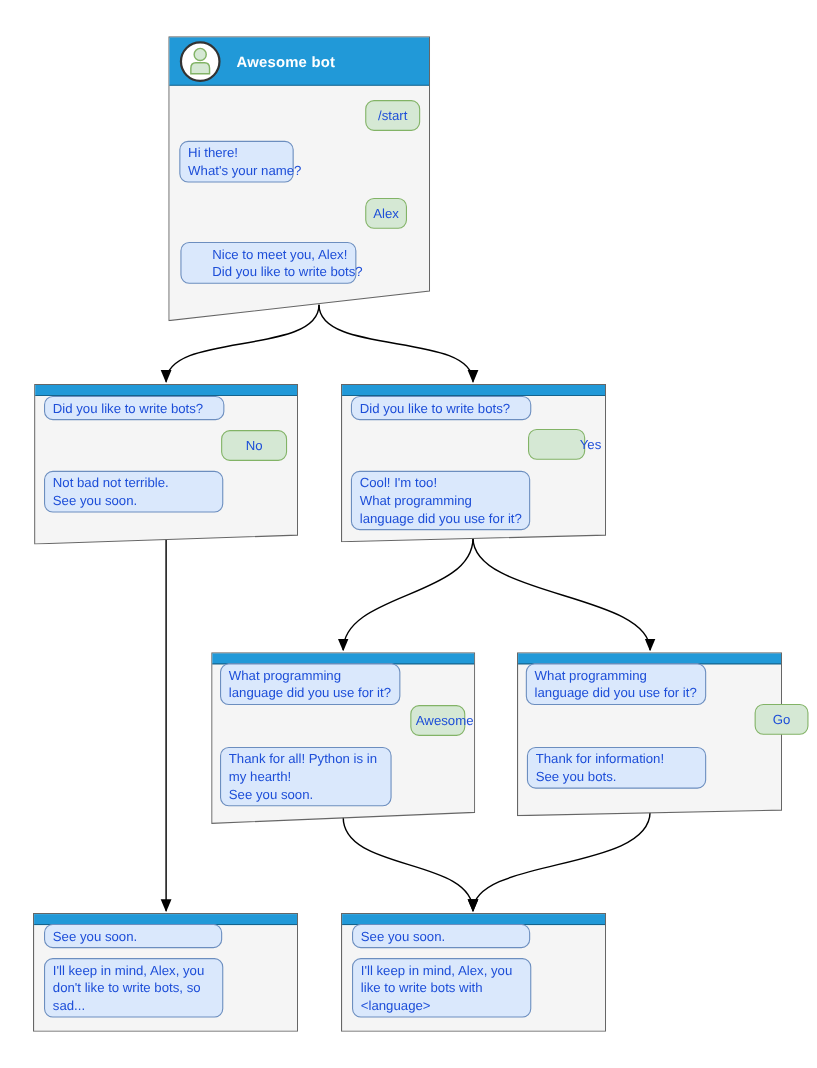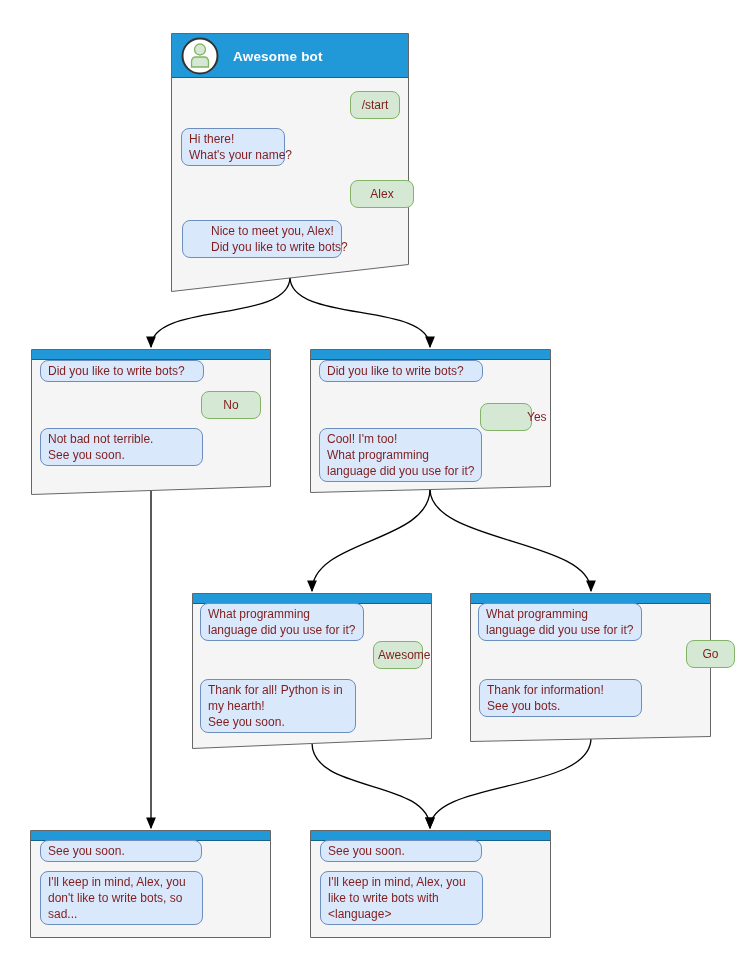--- a/index.html
+++ b/index.html
@@ -25,21 +25,21 @@
 
   .bot-title {
     position:absolute; left:61px; top:0; height:44px;
     display:flex; align-items:center;
     color:#ffffff; font-weight:bold; font-size:13.5px; letter-spacing:0.2px;
   }
   .avatar { position:absolute; left:8px; top:2px; }
 
   .bubble {
     position:absolute; box-sizing:border-box;
-    font-size:12px; line-height:16px; color:#7f1d1d;
+    font-size:12px; line-height:16px; color:#1d4ed8;
     border:1px solid; border-radius:8px;
     white-space:pre;
   }
   .bubble.bot {
     background:var(--bot_bubble_fill); border-color:var(--bot_bubble_border);
     padding:2px 7px; text-align:left;
   }
   .bubble.user {
     background:var(--user_bubble_fill); border-color:var(--user_bubble_border);
     padding:5px 4px; text-align:center;
@@ -58,36 +58,36 @@
     </defs>
     <path class="edge" d="M290,277 C290,324 151,301 151,347" marker-end="url(#arrow)"></path>
     <path class="edge" d="M290,277 C290,324 430,301 430,347" marker-end="url(#arrow)"></path>
     <path class="edge" d="M430,489 C430,543 312,539 312,591" marker-end="url(#arrow)"></path>
     <path class="edge" d="M430,489 C430,543 591,539 591,591" marker-end="url(#arrow)"></path>
     <path class="edge" d="M151,490 L151,828" marker-end="url(#arrow)"></path>
     <path class="edge" d="M312,743 C312,793 430,779 430,828" marker-end="url(#arrow)"></path>
     <path class="edge" d="M591,738 C591,793 430,779 430,828" marker-end="url(#arrow)"></path>
   </svg>
 
-  <div class="window" style="left:171px; top:33px; width:238px; height:259px;">
+  <div class="window" style="left:153px; top:33px; width:238px; height:259px;">
     <svg class="frame" width="238" height="259">
       <polygon points="0.5,0.5 237.5,0.5 237.5,231.5 0.5,258.5"></polygon>
     </svg>
     <div class="titlebar main">
       <svg class="avatar" width="54" height="40">
         <circle cx="20" cy="20" r="17.5" fill="#ffffff" stroke="#333333" stroke-width="2"></circle>
         <circle cx="20" cy="13.5" r="5.5" fill="#D5E8D4" stroke="#82B366" stroke-width="1.3"></circle>
         <path d="M11.5,31 L11.5,26 Q11.5,21 16,21 L24,21 Q28.5,21 28.5,26 L28.5,31 Z" fill="#D5E8D4" stroke="#82B366" stroke-width="1.3"></path>
       </svg>
       <span class="bot-title">Awesome bot</span>
     </div>
     <div class="bubble user" style="left:179px; top:58px; width:50px;">/start</div>
     <div class="bubble bot" style="left:10px; top:95px; width:104px;">Hi there!
 What's your name?</div>
-    <div class="bubble user" style="left:179px; top:147px; width:64px;">Alex</div>
+    <div class="bubble user" style="left:179px; top:147px; width:38px;">Alex</div>
     <div class="bubble bot" style="left:11px; top:187px; width:160px;padding-left:28px;">Nice to meet you, Alex!
 Did you like to write bots?</div>
   </div>
 
   <div class="window" style="left:31px; top:349px; width:240px; height:146px;">
     <svg class="frame" width="240" height="146">
       <polygon points="0.5,0.5 239.5,0.5 239.5,137.5 0.5,145.5"></polygon>
     </svg>
     <div class="titlebar thin"></div>
     <div class="bubble bot" style="left:9px; top:11px; width:164px;">Did you like to write bots?</div>
@@ -95,21 +95,21 @@
     <div class="bubble bot" style="left:9px; top:79px; width:163px;">Not bad not terrible.
 See you soon.</div>
   </div>
 
   <div class="window" style="left:310px; top:349px; width:241px; height:144px;">
     <svg class="frame" width="241" height="144">
       <polygon points="0.5,0.5 240.5,0.5 240.5,137.5 0.5,143.5"></polygon>
     </svg>
     <div class="titlebar thin"></div>
     <div class="bubble bot" style="left:9px; top:11px; width:164px;">Did you like to write bots?</div>
-    <div class="bubble user" style="left:170px; top:54px; width:48px;padding-left:46px;">Yes</div>
+    <div class="bubble user" style="left:170px; top:41px; width:48px;padding-left:46px;">Yes</div>
     <div class="bubble bot" style="left:9px; top:79px; width:163px;">Cool! I'm too!
 What programming
 language did you use for it?</div>
   </div>
 
   <div class="window" style="left:192px; top:593px; width:240px; height:156px;">
     <svg class="frame" width="240" height="156">
       <polygon points="0.5,0.5 239.5,0.5 239.5,145.5 0.5,155.5"></polygon>
     </svg>
     <div class="titlebar thin"></div>

